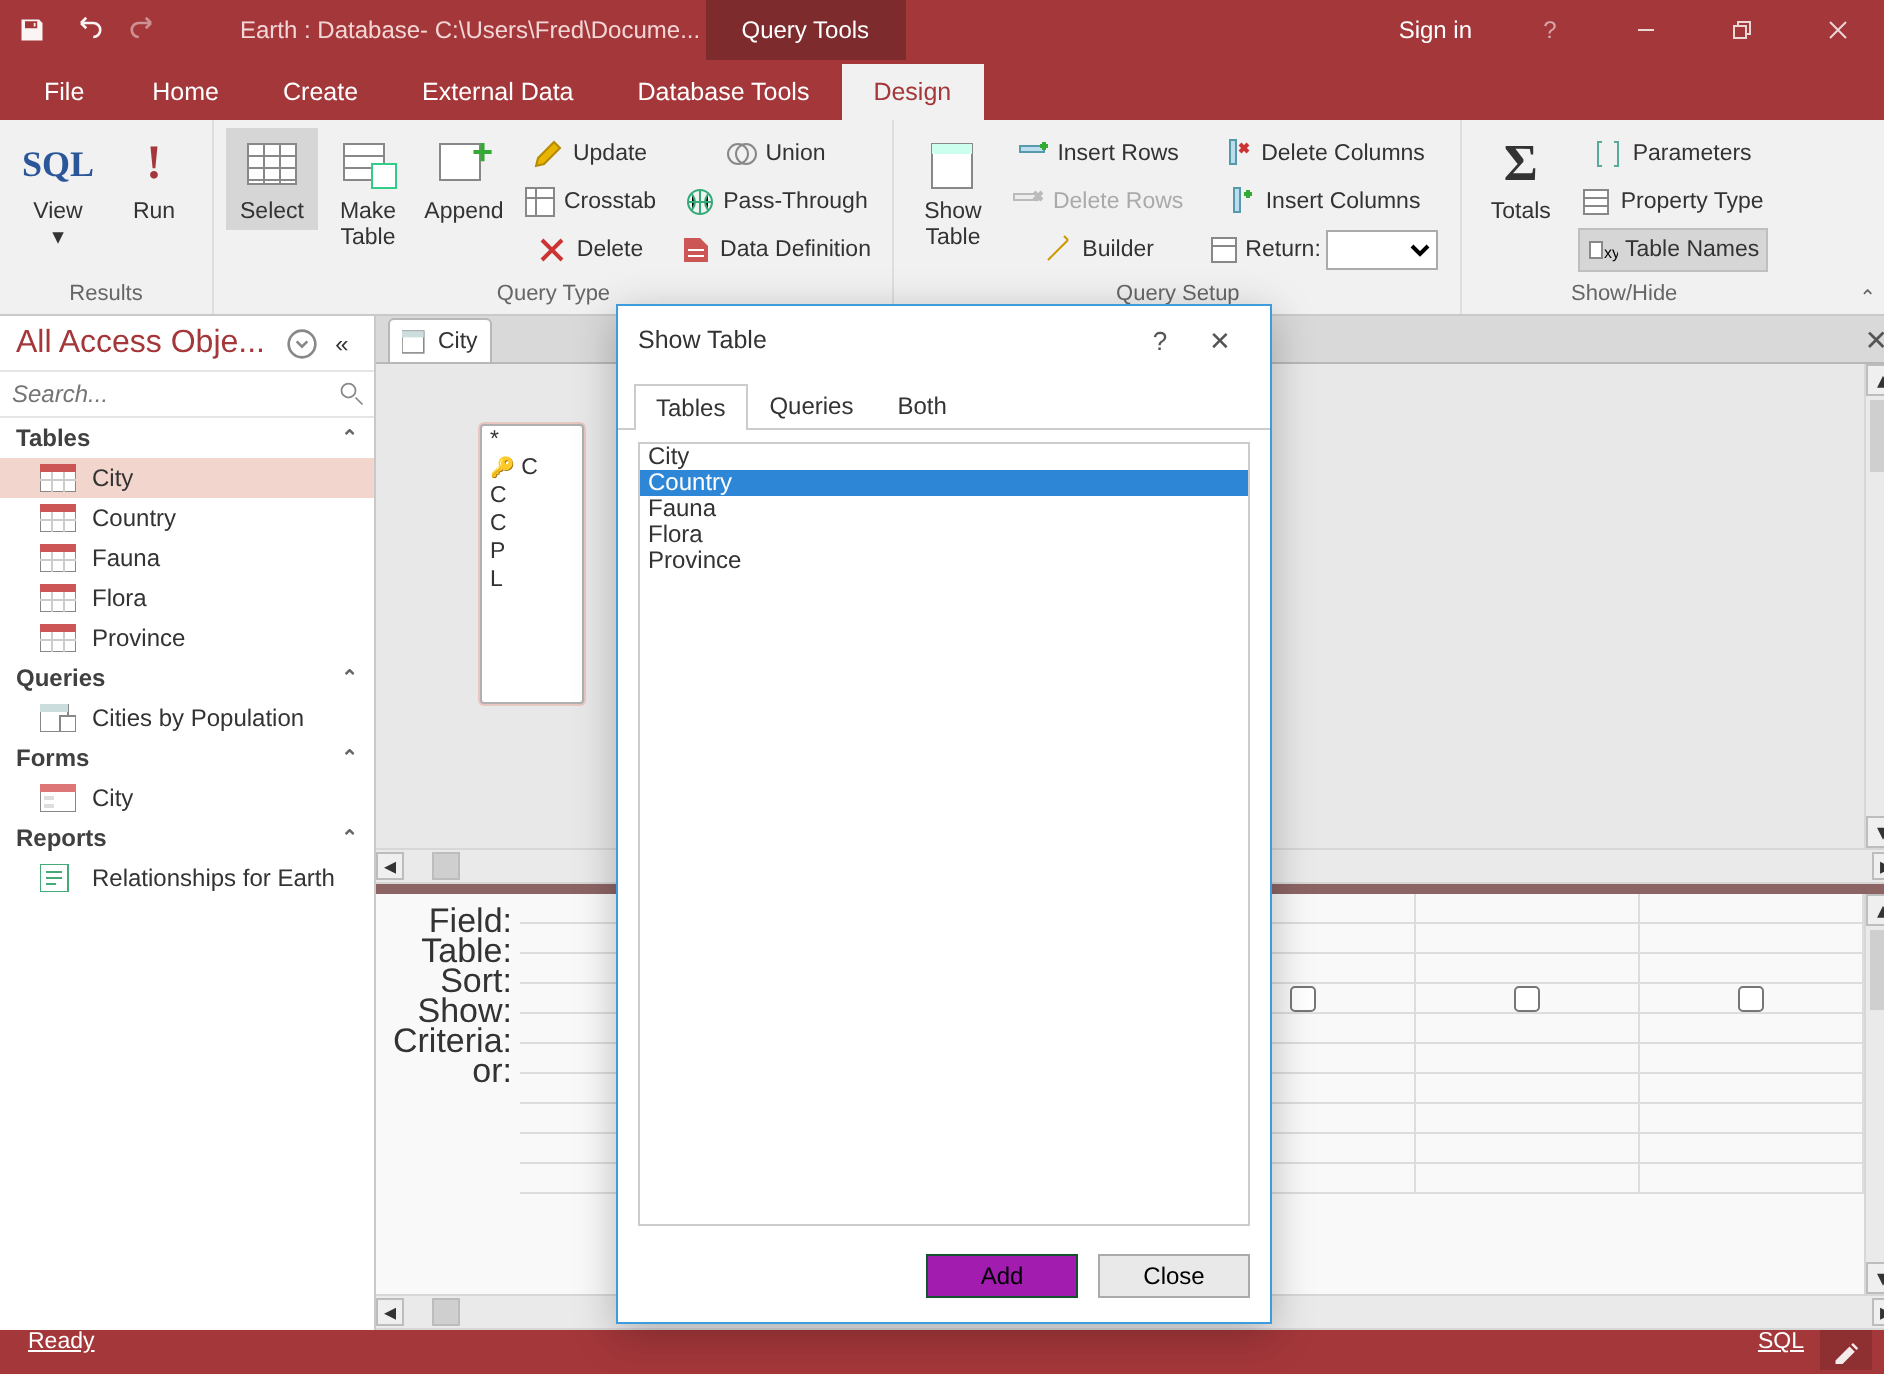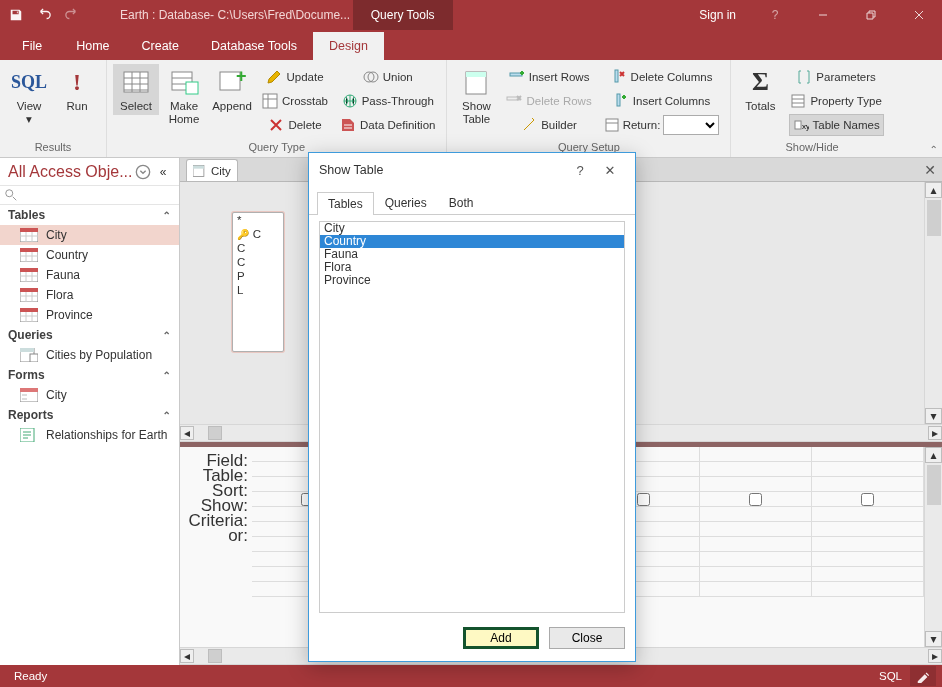--- a/index.html
+++ b/index.html
@@ -82,40 +82,40 @@
   .workarea .grid .cells { flex:1; position:relative; }
   .workarea .grid .cells .row { height:15px; border-bottom:1px solid #ddd; display:flex; }
   .workarea .grid .cells .row .cell { width:112px; border-right:1px solid #ddd; display:flex; align-items:center; justify-content:center; }
   .workarea .grid .cells .row .cell.cb input { pointer-events:none; }
   .workarea .grid .vscroll2 { width:18px; background:#eaeaea; border-left:1px solid #d7d7d7; display:flex; flex-direction:column;}
   .workarea .grid .vscroll2 .arrow { height:16px; border:1px solid #bdbdbd; display:flex; align-items:center; justify-content:center; background:#efefef;}
   .workarea .grid .vscroll2 .track { flex:1; }
   .workarea .grid .vscroll2 .thumb { width:14px; height:40px; background:#cfcfcf; margin:2px auto;}
 
   
-  .statusbar { height:22px; background:#a4373a; color:#fff; display:flex; align-items:center; font-size:11.5px; padding:0 6px; }
+  .statusbar { height:22px; background:#a4373a; color:#fff; display:flex; font-size:11.5px; padding:0 6px;text-decoration:underline; }
   .statusbar .sp { flex:1; }
   .statusbar .cell { padding:0 8px; }
   .statusbar .vbtn { width:26px; height:20px; display:flex; align-items:center; justify-content:center; opacity:.9;}
   .statusbar .vbtn.active { background:rgba(0,0,0,.15); }
 
   
   .dialog { position:absolute; left:308px; top:152px; width:328px; height:510px; background:#fff; border:1px solid #3e9bdc; box-shadow: 0 5px 20px rgba(0,0,0,.25); display:flex; flex-direction:column; }
   .dialog .dtitlebar { height:34px; display:flex; align-items:center; padding:0 10px; }
   .dialog .dtitlebar .t { flex:1; font-size:12.5px; }
   .dialog .dtitlebar .hbtn { width:30px; text-align:center; font-size:13px; color:#555; }
   .dialog .tabs { display:flex; padding: 4px 8px 0; border-bottom:1px solid #ccc; }
   .dialog .tabs .tb { padding: 4px 10px; font-size:12px; border:1px solid transparent; border-bottom:none; }
   .dialog .tabs .tb.active { border-color:#ccc; background:#fff; position:relative; top:1px; }
   .dialog .list { flex:1; margin:6px 10px; border:1px solid #ccc; overflow:auto; font-size:12px; }
   .dialog .list .li { padding:0 4px; line-height:13px; }
   .dialog .list .li.sel { background:#2e87d6; color:#fff; }
   .dialog .btns { display:flex; justify-content:flex-end; gap:10px; padding:8px 10px 12px; }
   .dialog .btns button { width:76px; height:22px; font-size:12px; background:#e9e9e9; border:1px solid #aaa; }
-  .dialog .btns button.add { background:#fef9c3; border:3px solid #14532d; }
+  .dialog .btns button.add { background:#a21caf; border:1px solid #14532d; }
 
   svg { display:block; }
 </style>
 </head>
 <body>
 
 <div class="titlebar">
   <div class="qat">
     <div class="qbtn">
         <svg viewBox="0 0 16 16">
@@ -155,20 +155,21 @@
           <path stroke="#fff" d="M1 1l8 8M9 1l-8 8"></path>
         </svg>
       </div>
   </div>
 </div>
 
 <div class="tabstrip">
   <div class="tab file">File</div>
   <div class="tab">Home</div>
   <div class="tab">Create</div>
+  <div class="tab">External Data</div>
   <div class="tab">Database Tools</div>
   <div class="tab active">Design</div>
 </div>
 
 <div class="ribbon">
 
   <div class="group">
     <div class="stack">
       <div class="bigbtn">
         <div class="icon" style="font:700 18px/1 Segoe UI; color:#2b579a;">SQL</div>
@@ -195,21 +196,21 @@
       </div>
       <div class="bigbtn">
         <div class="icon">
             <svg viewBox="0 0 32 32">
               <rect x="4" y="6" width="20" height="18" fill="#fff" stroke="#888"></rect>
               <path stroke="#888" d="M4 12h20M4 18h20"></path>
               <rect x="18" y="16" width="12" height="12" fill="#fff" stroke="#3c8"></rect>
             </svg>
           </div>
         <div class="lbl" style="white-space:pre;">Make
-Home</div>
+Table</div>
       </div>
       <div class="bigbtn">
         <div class="icon">
             <svg viewBox="0 0 32 32">
               <rect x="4" y="6" width="20" height="18" fill="#fff" stroke="#888"></rect>
               <text x="20" y="16" font-size="18" fill="#3a3" font-weight="700">+</text>
             </svg>
           </div>
         <div class="lbl">Append</div>
       </div>
@@ -395,20 +396,21 @@
       <div class="title">All Access Obje...</div>
       <div class="btn">
           <svg viewBox="0 0 12 12">
             <circle cx="6" cy="6" r="5" fill="none" stroke="#888"></circle>
             <path d="M4 5l2 2 2-2" fill="none" stroke="#888"></path>
           </svg>
         </div>
       <div class="btn" style="margin-left:4px;">«</div>
     </div>
     <div class="search">
+      <input placeholder="Search..." style="">
       <div>
           <svg width="14" height="14" viewBox="0 0 16 16">
             <circle cx="6" cy="6" r="4" fill="none" stroke="#888"></circle>
             <path stroke="#888" d="M10 10l4 4"></path>
           </svg>
         </div>
     </div>
 
     <div class="cat">
         <span>Tables</span>

